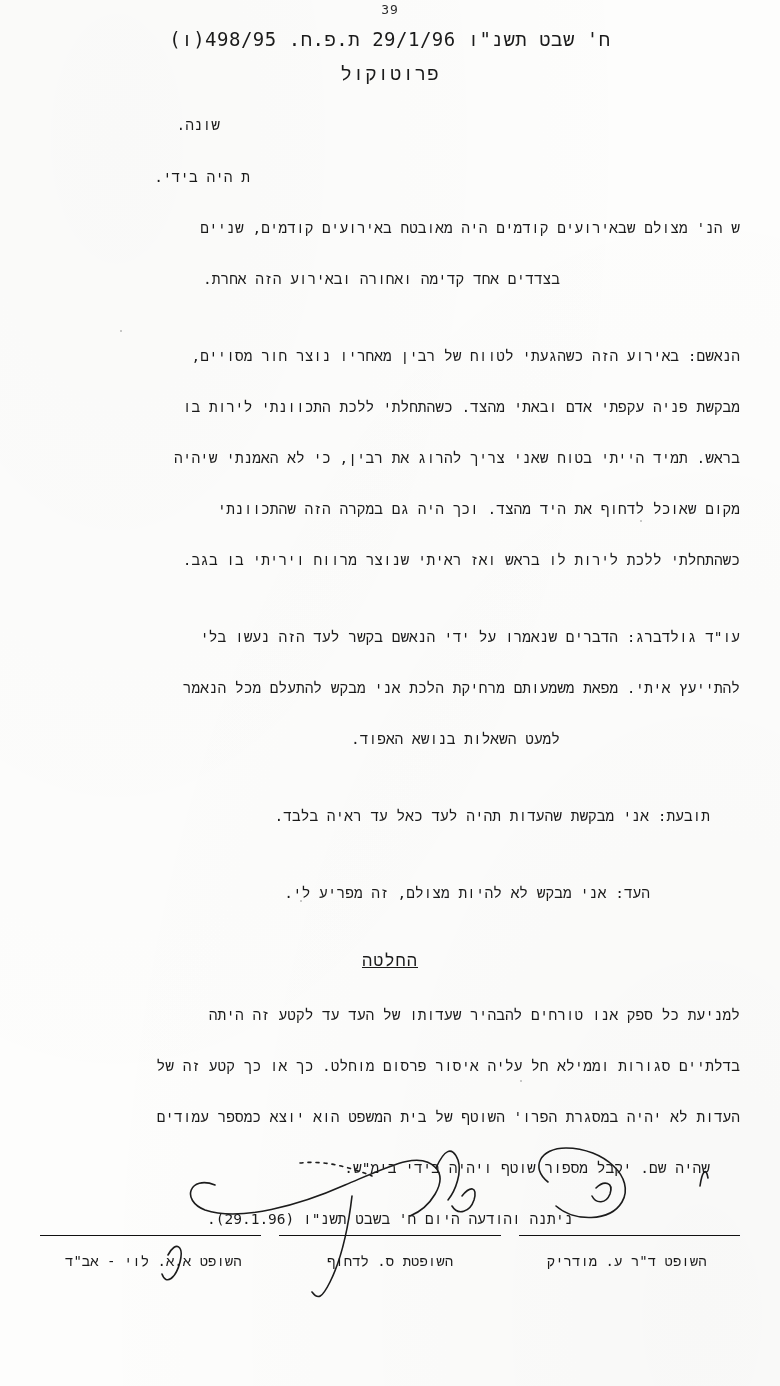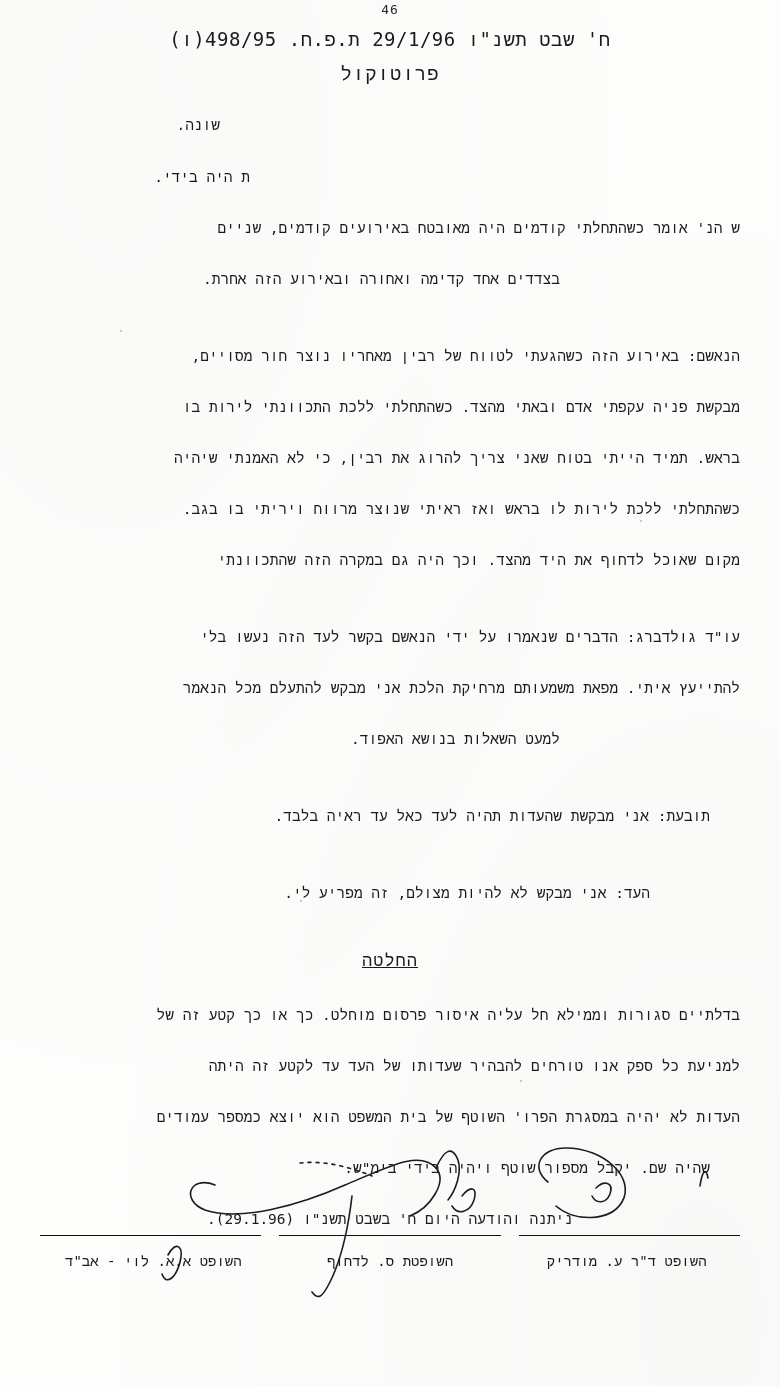--- a/index.html
+++ b/index.html
@@ -139,60 +139,60 @@
     border-radius: 50%;
   }
 </style>
 </head>
 <body>
 
 <div class="page">
 
   <div class="scan-tint"></div>
 
-  <div class="page-number">46</div>
+  <div class="page-number">39</div>
 
   <div class="header-block">
     <div class="case-line">ח' שבט תשנ"ו 29/1/96 ת.פ.ח. 498/95(ו)</div>
     <div class="doc-title">פרוטוקול</div>
   </div>
 
   <div class="body-text">
 
     <p class="para line-1">שונה.</p>
     <p class="para line-2">ת היה בידי.</p>
-    <p class="para">ש הנ' אומר כשהתחלתי קודמים היה מאובטח באירועים קודמים, שניים</p>
+    <p class="para">ש הנ' מצולם שבאירועים קודמים היה מאובטח באירועים קודמים, שניים</p>
     <p class="para line-4">בצדדים אחד קדימה ואחורה ובאירוע הזה אחרת.</p>
 
     <div class="gap-lg"></div>
 
     <p class="para">הנאשם: באירוע הזה כשהגעתי לטווח של רבין מאחריו נוצר חור מסויים,</p>
     <p class="para">מבקשת פניה עקפתי אדם ובאתי מהצד. כשהתחלתי ללכת התכוונתי לירות בו</p>
     <p class="para">בראש. תמיד הייתי בטוח שאני צריך להרוג את רבין, כי לא האמנתי שיהיה</p>
+    <p class="para">מקום שאוכל לדחוף את היד מהצד. וכך היה גם במקרה הזה שהתכוונתי</p>
     <p class="para">כשהתחלתי ללכת לירות לו בראש ואז ראיתי שנוצר מרווח ויריתי בו בגב.</p>
-    <p class="para">מקום שאוכל לדחוף את היד מהצד. וכך היה גם במקרה הזה שהתכוונתי</p>
 
     <div class="gap-lg"></div>
 
     <p class="para">עו"ד גולדברג: הדברים שנאמרו על ידי הנאשם בקשר לעד הזה נעשו בלי</p>
     <p class="para">להתייעץ איתי. מפאת משמעותם מרחיקת הלכת אני מבקש להתעלם מכל הנאמר</p>
     <p class="para line-4">למעט השאלות בנושא האפוד.</p>
 
     <div class="gap-lg"></div>
 
     <p class="para" style="padding-right:30px">תובעת: אני מבקשת שהעדות תהיה לעד כאל עד ראיה בלבד.</p>
 
     <div class="gap-lg"></div>
 
     <p class="para" style="padding-right:90px">העד: אני מבקש לא להיות מצולם, זה מפריע לי.</p>
 
     <div class="decision-heading">החלטה</div>
 
+    <p class="para">למניעת כל ספק אנו טורחים להבהיר שעדותו של העד עד לקטע זה היתה</p>
     <p class="para">בדלתיים סגורות וממילא חל עליה איסור פרסום מוחלט. כך או כך קטע זה של</p>
-    <p class="para">למניעת כל ספק אנו טורחים להבהיר שעדותו של העד עד לקטע זה היתה</p>
     <p class="para">העדות לא יהיה במסגרת הפרו' השוטף של בית המשפט הוא יוצא כמספר עמודים</p>
     <p class="para" style="padding-right:30px">שהיה שם. יקבל מספור שוטף ויהיה בידי בימ"ש.</p>
 
     <div class="given-line">ניתנה והודעה היום ח' בשבט תשנ"ו (29.1.96).</div>
   </div>
 
   <svg class="scribbles" width="780" height="1386" viewBox="0 0 780 1386">
     <g fill="none" stroke="#1c1c1c" stroke-width="1.6" stroke-linecap="round">
 
       <path d="M215,1185 C190,1175 180,1200 205,1210 C240,1222 300,1205 345,1185 C390,1166 420,1150 436,1168 C448,1182 430,1208 410,1216"></path>

